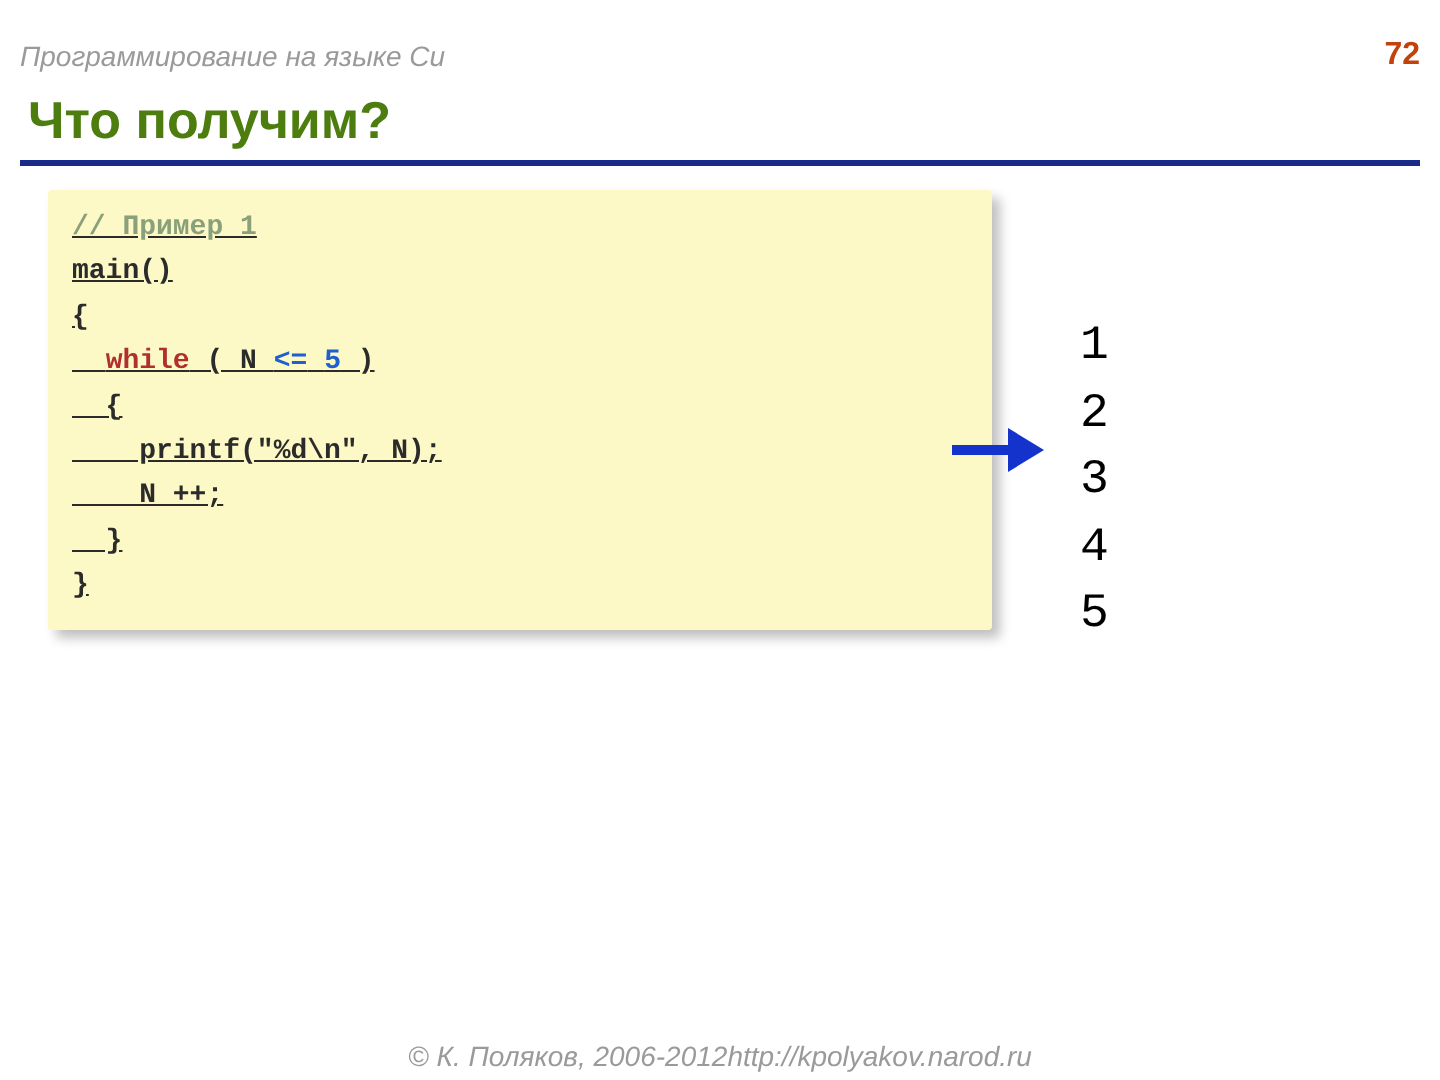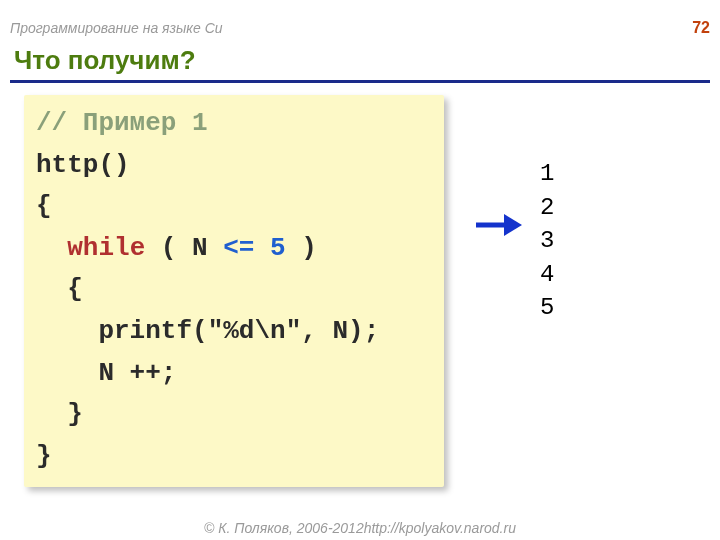--- a/index.html
+++ b/index.html
@@ -36,31 +36,32 @@
   .rule {
     height: 3px;
     background: #1a2a8a;
     margin: 0 10px 12px 10px;
   }
   .content {
     position: relative;
     padding: 0 10px;
   }
   .codebox {
-    width: 420px;
+    width: 472px;
     background: #fdf9c7;
     border-radius: 2px;
     box-shadow: 4px 4px 6px rgba(0,0,0,0.25);
     padding: 8px 12px 10px 12px;
     font-family: "Courier New", monospace;
-    font-size: 26px;
+    font-size: 14px;
     line-height: 1.6;
     font-weight: bold;
     color: #2b2b2b;
     margin-left: 14px;
+    text-decoration: underline;
   }
   .codebox .line { white-space: pre; }
   .c-comment { color: #8aa07a; }
   .c-kw { color: #b03030; }
   .c-num { color: #1f5fcf; }
   .arrow {
     position: absolute;
     left: 474px;
     top: 116px;
   }
@@ -94,21 +95,21 @@
   <span class="pn">72</span>
 </div>
 
 <div class="title">Что получим?</div>
 <div class="rule"></div>
 
 <div class="content">
 
   <div class="codebox">
     <div class="line"><span class="c-comment">// Пример 1</span></div>
-    <div class="line">http()</div>
+    <div class="line">main()</div>
     <div class="line">{</div>
     <div class="line"><span>  </span><span class="c-kw">while</span><span> ( N </span><span class="c-num">&lt;=</span><span> </span><span class="c-num">5</span><span> )</span></div>
     <div class="line">  {</div>
     <div class="line">    printf("%d\n", N);</div>
     <div class="line">    N ++;</div>
     <div class="line">  }</div>
     <div class="line">}</div>
   </div>
 
   <div class="arrow">

